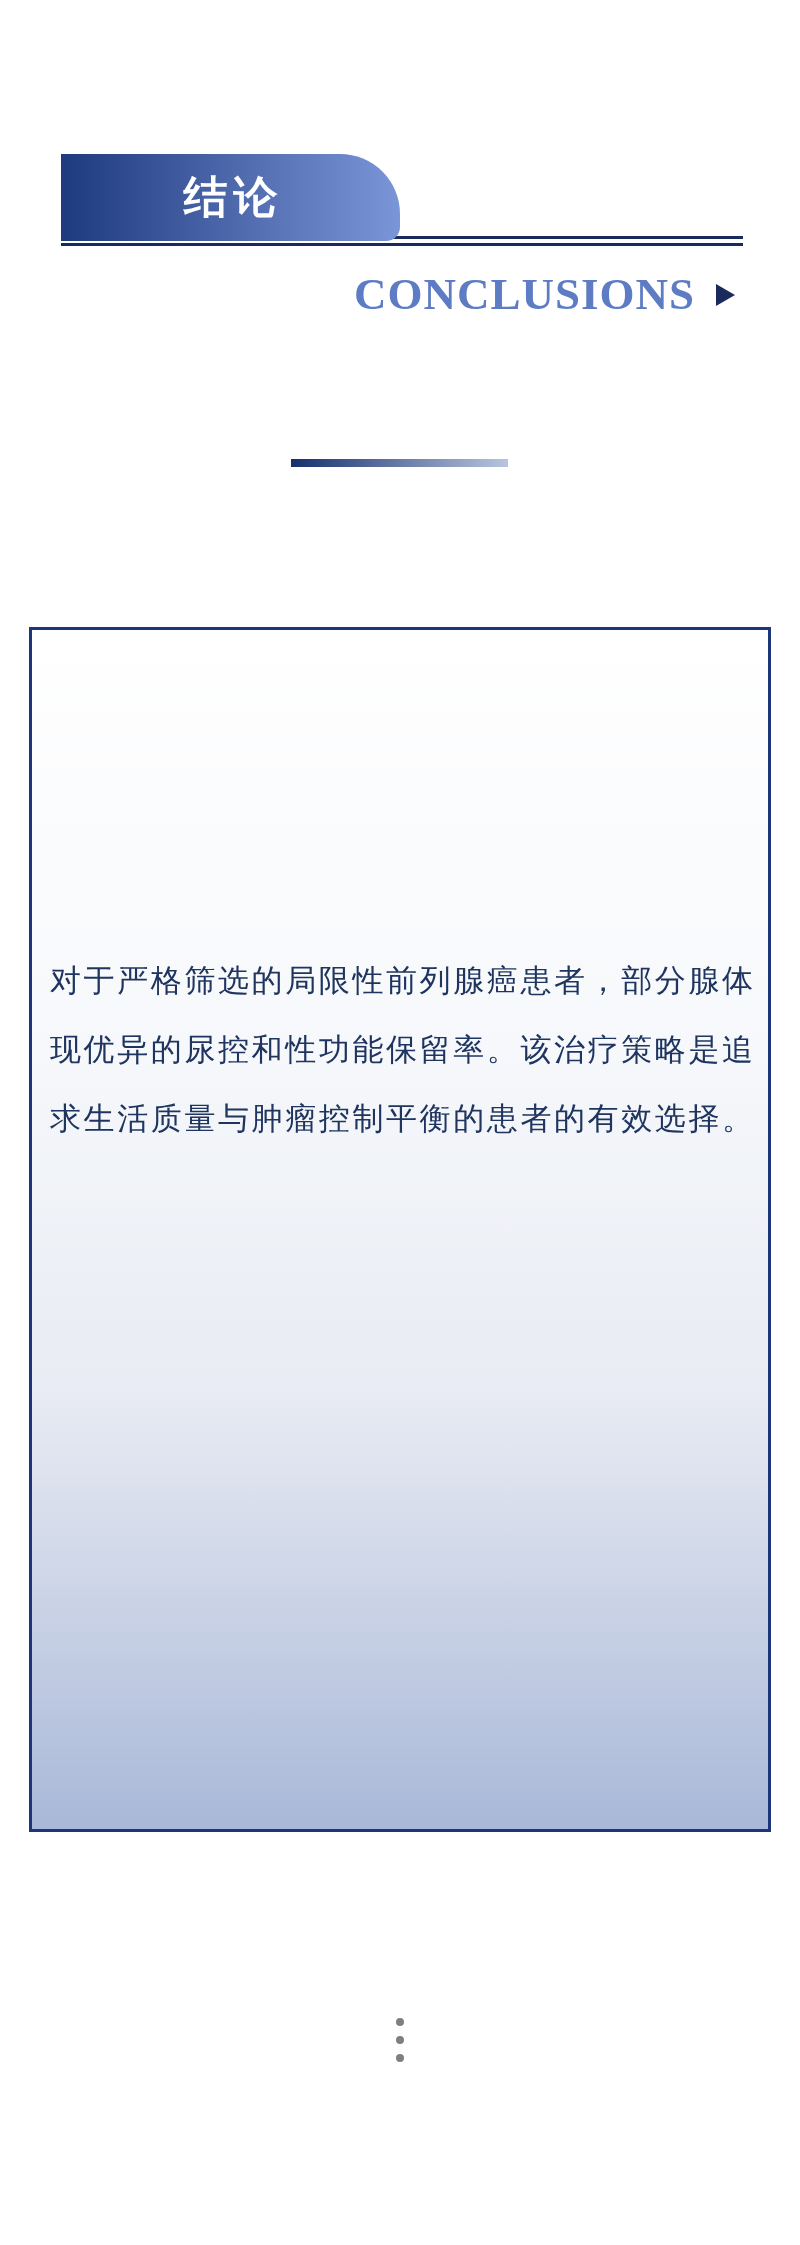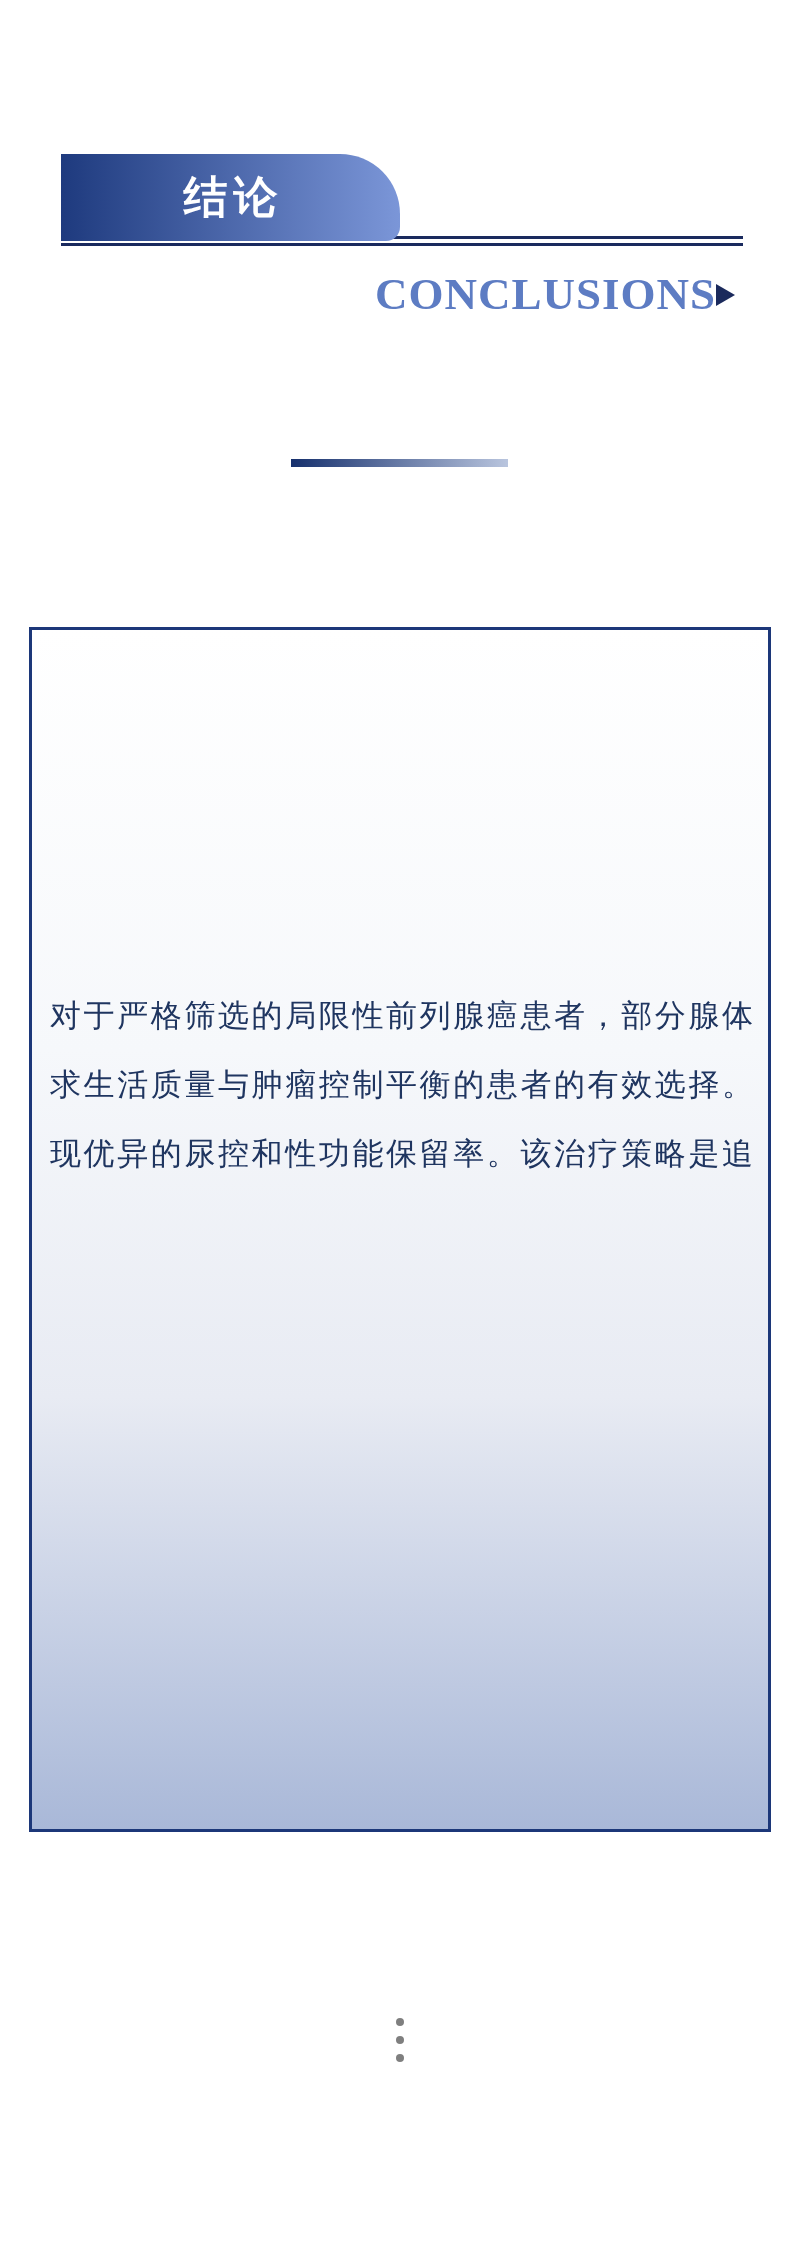--- a/index.html
+++ b/index.html
@@ -46,20 +46,21 @@
     text-indent: 6px;
   }
 
   
   .subtitle-row {
     position: absolute;
     top: 272px;
     right: 65px;
     display: flex;
     align-items: center;
+    gap: 21px;
   }
   .subtitle {
     font-family: "Liberation Serif", serif;
     font-weight: bold;
     font-size: 45px;
     letter-spacing: 1px;
     color: var(--subtitle, #5d7cc3);
     line-height: 1;
   }
   .play-arrow {
@@ -91,21 +92,21 @@
     border: 3px solid var(--card-border, #1c3779);
     background: linear-gradient(180deg,
       var(--card-bg-top, #ffffff) 0%,
       #f6f8fb 35%,
       #e8ebf3 64%,
       var(--card-bg-bottom, #a9b8d8) 100%);
   }
   .card-text {
     position: absolute;
     left: 18px;
-    top: 351px;
+    top: 316px;
     width: 706px;
     color: var(--body-text, #1f3560);
     font-size: 31px;
     letter-spacing: 2.6px;
     font-family: Liberation Serif, serif;
   }
   .card-line {
     height: 69px;
     line-height: 69px;
     white-space: nowrap;
@@ -143,22 +144,22 @@
   <div class="subtitle-row">
     <span class="subtitle">CONCLUSIONS</span>
     <span class="play-arrow"></span>
   </div>
 
   <div class="divider"></div>
 
   <div class="card">
     <div class="card-text">
       <div class="card-line">对于严格筛选的局限性前列腺癌患者，部分腺体</div>
+      <div class="card-line">现优异的尿控和性功能保留率。该治疗策略是追</div>
       <div class="card-line">求生活质量与肿瘤控制平衡的患者的有效选择。</div>
-      <div class="card-line">现优异的尿控和性功能保留率。该治疗策略是追</div>
     </div>
   </div>
 
   <div class="more-dots">
     <span class="dot"></span>
     <span class="dot"></span>
     <span class="dot"></span>
   </div>
 
 </div>

